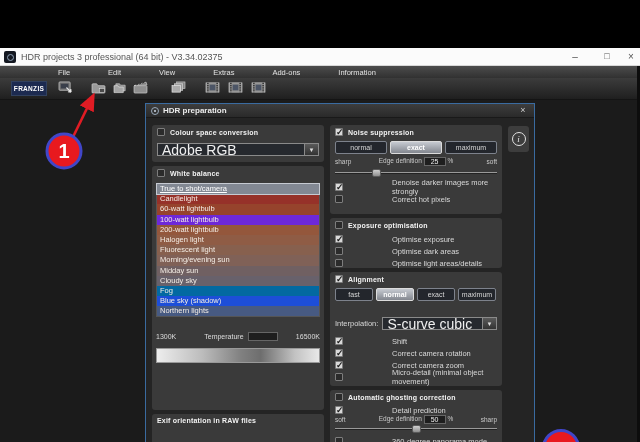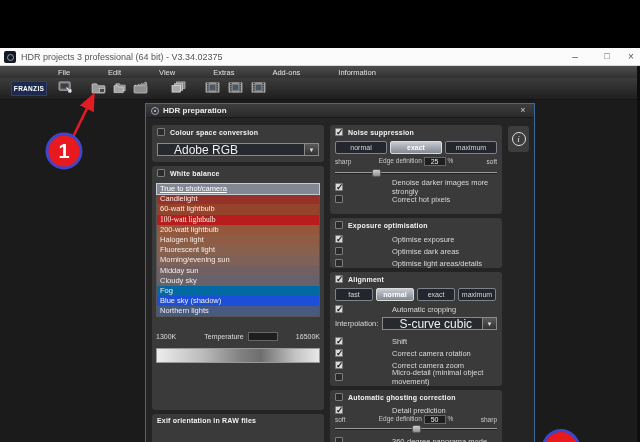--- a/index.html
+++ b/index.html
@@ -47,21 +47,21 @@
 
   .hdr-row { position:absolute; left:5px; right:5px; top:3px; display:flex; align-items:center; gap:5px; }
   .hdr-label { font-size:7px; font-weight:bold; color:#f2f2f2; letter-spacing:.2px; }
   .cb { width:8px; height:8px; flex:0 0 8px; background:#2b2b2b; border:1px solid #7d7d7d; border-radius:1px; position:relative; }
   .cb.on { background:#d9d9d9; }
   .cb.on::after { content:"\2713"; position:absolute; left:0px; top:-2px; font-size:9px; color:#1a1a1a; font-weight:bold; }
   .opt-row { display:flex; align-items:center; gap:5px; height:12px; padding-left:5px; }
   .opt-label { font-size:7.5px; color:#d8d8d8;padding-left:44px; }
 
   .dropdown { position:relative; background:#26292e; border:1px solid #8a8a8a; height:13px; display:flex; align-items:center; }
-  .dd-value { font-size:12px; color:#f0f0f0; padding-left:16px; flex:1; }
+  .dd-value { font-size:14px; color:#f0f0f0; padding-left:4px; flex:1; }
   .dd-arrow { width:14px; height:100%; border-left:1px solid #8a8a8a; background:linear-gradient(#5a5a5a,#333); color:#ddd; font-size:6px; text-align:center; line-height:12px; }
   .colour-dd { position:absolute; left:5px; right:5px; top:18px; }
 
   .wb-list { position:absolute; left:4px; right:4px; top:17px; border:1px solid #555; }
   .wb-item { height:10.2px; line-height:10.2px; font-size:7.5px; color:#f3ece4; padding-left:3px; white-space:nowrap; overflow:hidden; }
   .wb-item.sel { outline:1px solid #c6cad2; color:#fff; }
   .temp-row { position:absolute; left:4px; right:4px; top:166px; display:flex; align-items:center; font-size:7px; color:#ddd; }
   .temp-label { margin-left:28px; }
   .temp-input { width:30px; height:9px; background:#1e1e1e; border:1px solid #666; margin-left:4px; }
   .temp-max { margin-left:auto; }
@@ -200,21 +200,21 @@
 
     <div class="panel p-wb">
       <div class="hdr-row">
         <span class="cb"></span>
         <span class="hdr-label">White balance</span>
       </div>
       <div class="wb-list">
           <div class="wb-item sel" style="background: rgb(130, 136, 147); text-decoration: underline;">True to shot/camera</div>
           <div class="wb-item" style="background: rgb(150, 49, 41);">Candlelight</div>
           <div class="wb-item" style="background: rgb(150, 67, 44);">60-watt lightbulb</div>
-          <div class="wb-item" style="background: #b91c1c; font-family: Liberation Serif, serif;">100-watt lightbulb</div>
+          <div class="wb-item" style="background: #6d28d9;">100-watt lightbulb</div>
           <div class="wb-item" style="background: rgb(148, 87, 60);">200-watt lightbulb</div>
           <div class="wb-item" style="background: rgb(143, 92, 69);">Halogen light</div>
           <div class="wb-item" style="background: rgb(135, 96, 78);">Fluorescent light</div>
           <div class="wb-item" style="background: rgb(128, 97, 87);">Morning/evening sun</div>
           <div class="wb-item" style="background: rgb(112, 96, 98);">Midday sun</div>
           <div class="wb-item" style="background: rgb(104, 97, 107);">Cloudy sky</div>
           <div class="wb-item" style="background: #0369a1;">Fog</div>
           <div class="wb-item" style="background: #1d4ed8;">Blue sky (shadow)</div>
           <div class="wb-item" style="background: rgb(71, 90, 130);">Northern lights</div>
         </div>
@@ -292,24 +292,20 @@
       <div class="hdr-row">
         <span class="cb on"></span>
         <span class="hdr-label">Alignment</span>
       </div>
       <div class="modes-row">
           <span class="mode-btn" style="width: 38px;">fast</span>
           <span class="mode-btn active" style="width: 38px;">normal</span>
           <span class="mode-btn" style="width: 38px;">exact</span>
           <span class="mode-btn" style="width: 38px;">maximum</span>
         </div>
-      <div class="opt-row align-crop">
-        <span class="cb on"></span>
-        <span class="opt-label">Automatic cropping</span>
-      </div>
       <div class="interp-row">
         <span class="interp-label">Interpolation:</span>
         <span class="dropdown interp-dd">
           <span class="dd-value">S-curve cubic</span>
           <span class="dd-arrow">▼</span>
         </span>
       </div>
       <div class="align-opts">
           <div class="opt-row">
             <span class="cb on"></span>

